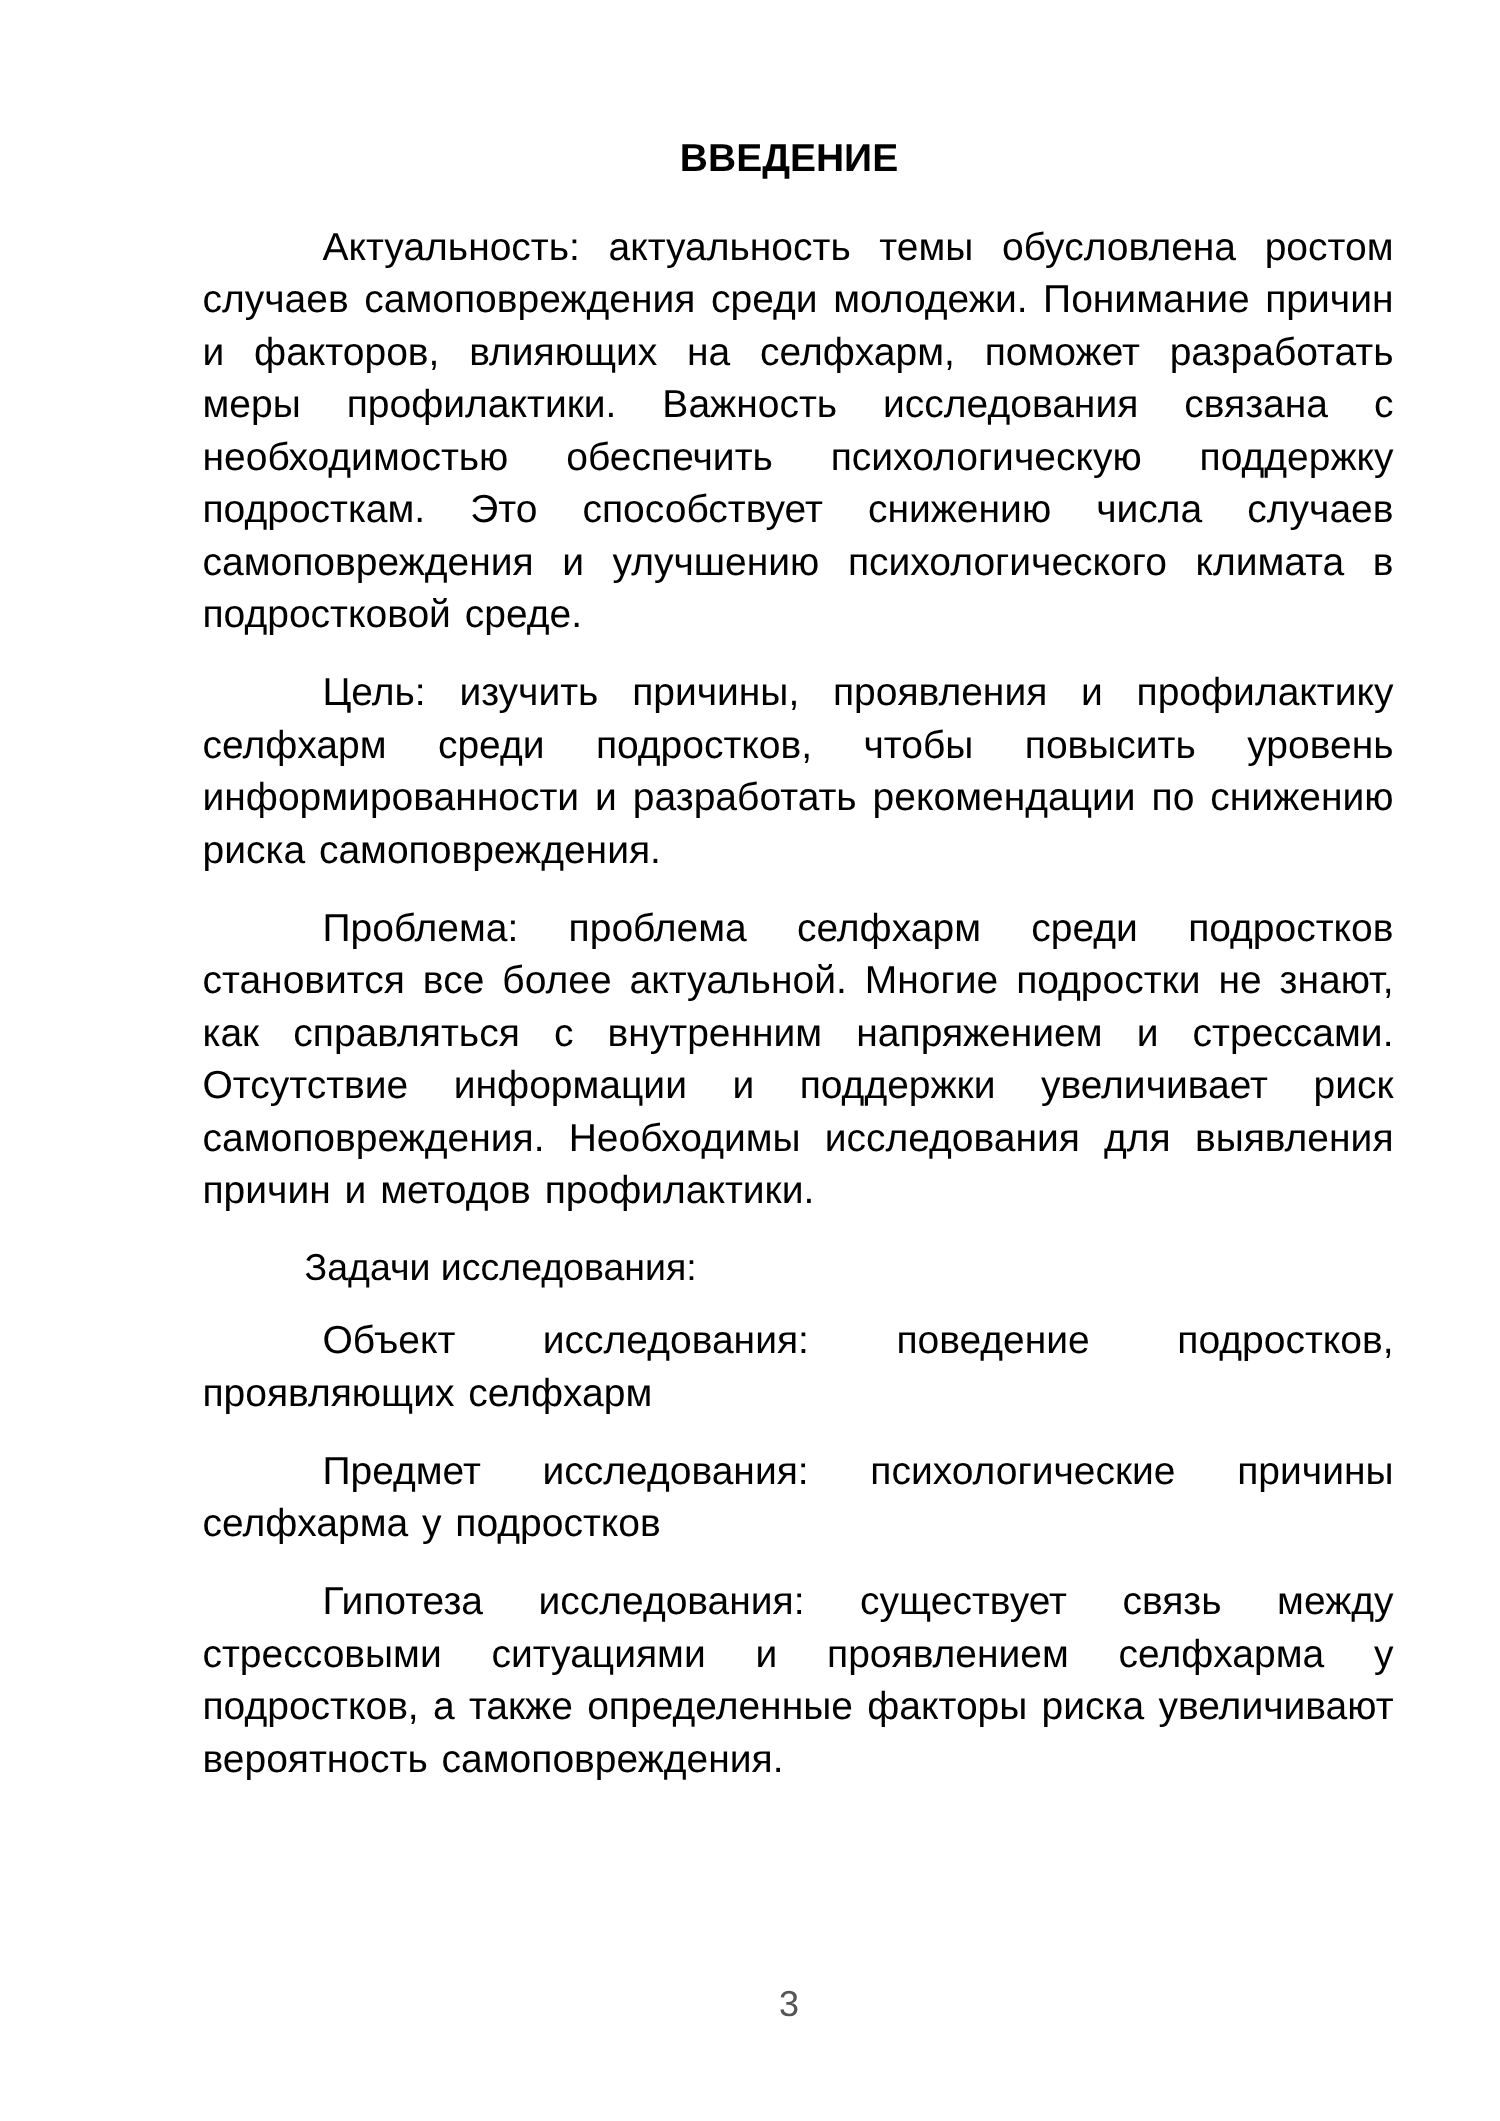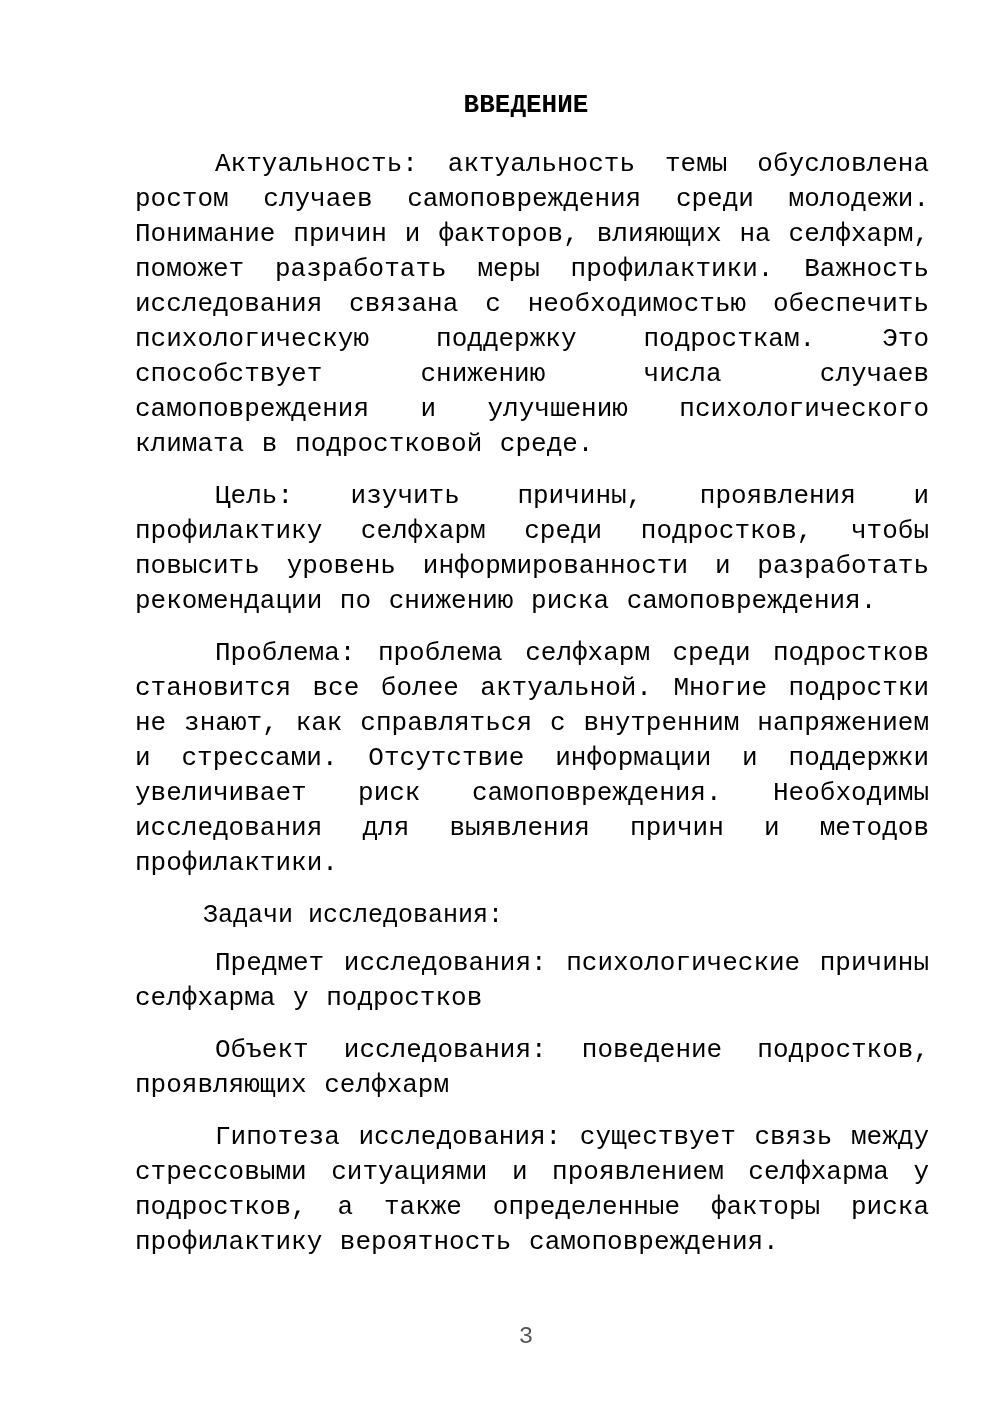--- a/index.html
+++ b/index.html
@@ -5,21 +5,21 @@
   html, body {
     margin: 0;
     padding: 0;
     background: #ffffff;
   }
   .page {
     position: relative;
     width: 1000px;
     height: 1414px;
     background: #ffffff;
-    font-family: Liberation Mono, monospace;
+    font-family: Liberation Sans, sans-serif;
     color: #000000;
     overflow: hidden;
   }
   .content {
     position: absolute;
     left: 123px;
     top: 88px;
     width: 806px;
   }
   .doc-title {
@@ -73,22 +73,22 @@
 
     <p class="para">Актуальность: актуальность темы обусловлена ростом случаев самоповреждения среди молодежи. Понимание причин и факторов, влияющих на селфхарм, поможет разработать меры профилактики. Важность исследования связана с необходимостью обеспечить психологическую поддержку подросткам. Это способствует снижению числа случаев самоповреждения и улучшению психологического климата в подростковой среде.</p>
 
     <p class="para">Цель: изучить причины, проявления и профилактику селфхарм среди подростков, чтобы повысить уровень информированности и разработать рекомендации по снижению риска самоповреждения.</p>
 
     <p class="para">Проблема: проблема селфхарм среди подростков становится все более актуальной. Многие подростки не знают, как справляться с внутренним напряжением и стрессами. Отсутствие информации и поддержки увеличивает риск самоповреждения. Необходимы исследования для выявления причин и методов профилактики.</p>
 
     <p class="tasks-heading">Задачи исследования:</p>
 
 
+    <p class="para">Объект исследования: поведение подростков, проявляющих селфхарм</p>
+
     <p class="para">Предмет исследования: психологические причины селфхарма у подростков</p>
 
-    <p class="para">Объект исследования: поведение подростков, проявляющих селфхарм</p>
-
-    <p class="para">Гипотеза исследования: существует связь между стрессовыми ситуациями и проявлением селфхарма у подростков, а также определенные факторы риска профилактику вероятность самоповреждения.</p>
+    <p class="para">Гипотеза исследования: существует связь между стрессовыми ситуациями и проявлением селфхарма у подростков, а также определенные факторы риска увеличивают вероятность самоповреждения.</p>
 
   </div>
 
   <div class="page-number">3</div>
 </div>
 
 </body></html>

